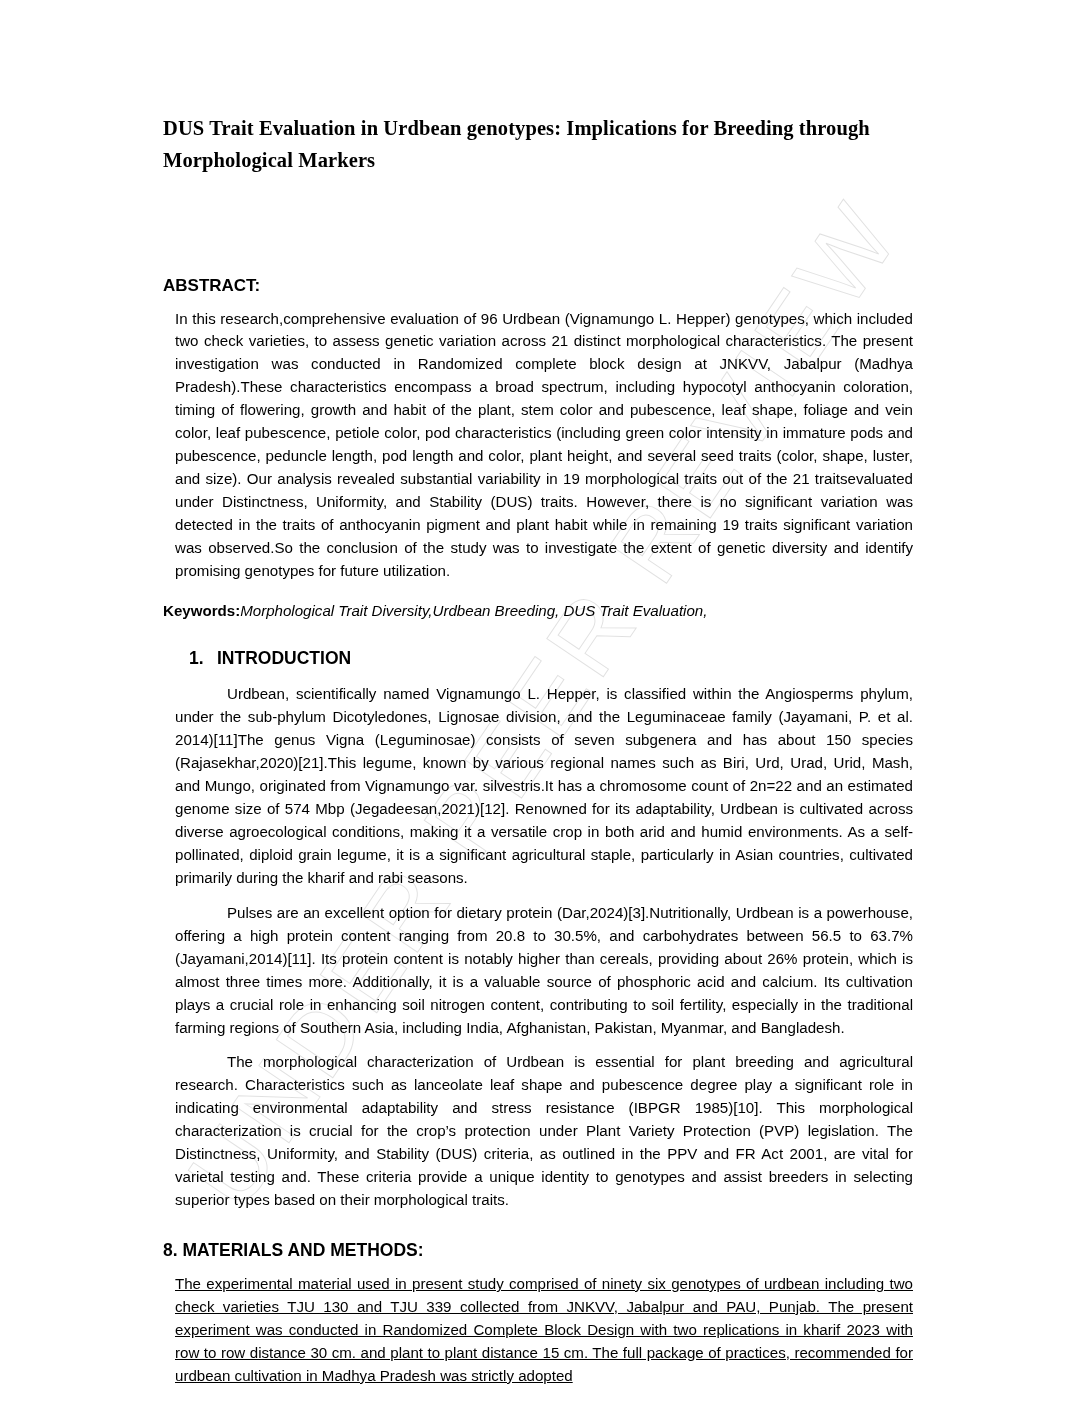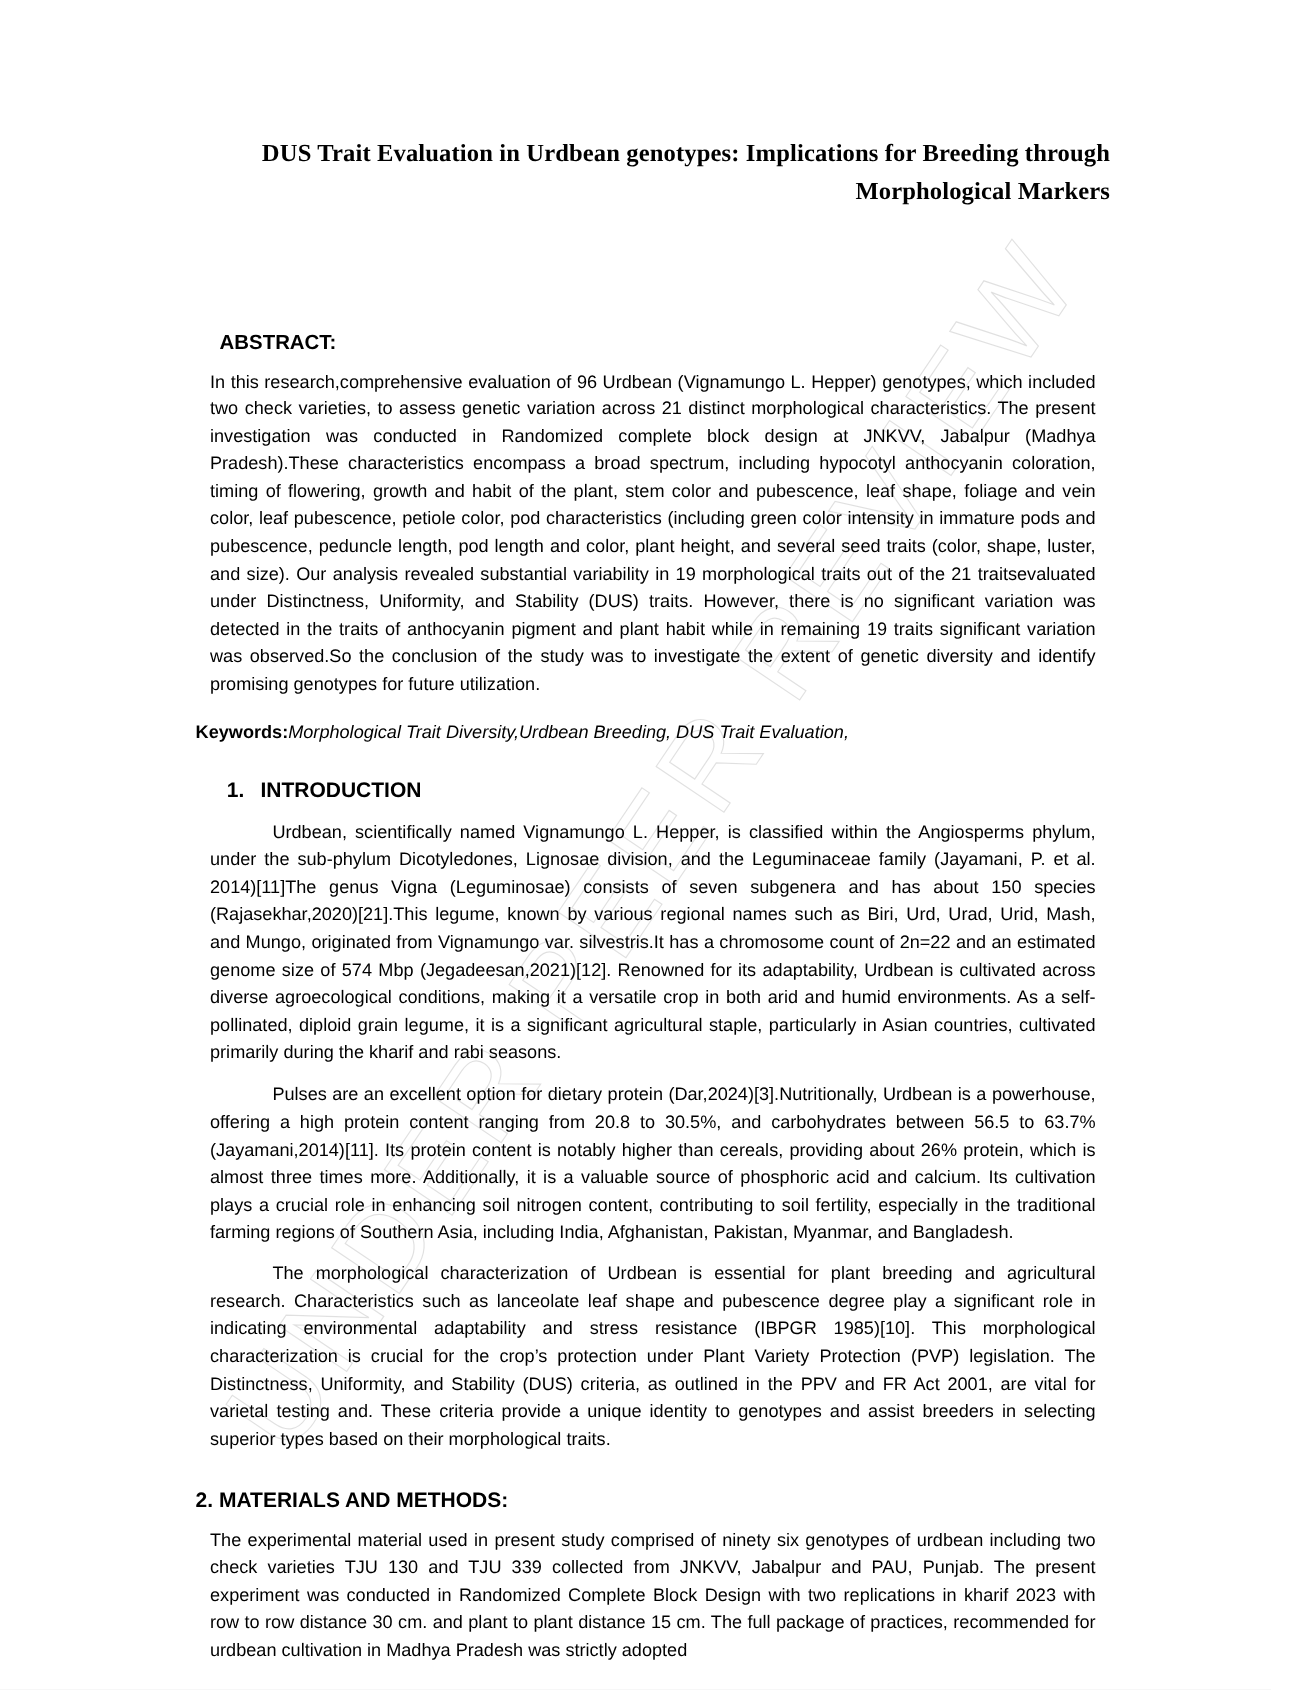--- a/index.html
+++ b/index.html
@@ -22,34 +22,33 @@
     left: 163px;
     top: 0;
     width: 762px;
     height: 1408px;
   }
   .title {
     font-family: "Liberation Serif", serif;
     font-weight: bold;
     font-size: 20.5px;
     line-height: 1.55;
-    text-align: right;
+    text-align: left;
     margin-top: 113px;
     letter-spacing: 0.1px;
   }
   .section-heading {
     font-family: "Liberation Sans", sans-serif;
     font-weight: bold;
     font-size: 17px;
     margin-top: 27px;
     margin-bottom: 0;
   }
   .abstract-heading {
     margin-top: 99px;
-    margin-left: 20px;
   }
   p.body {
     font-size: 15.1px;
     line-height: 1.52;
     text-align: justify;
     margin: 12px;
     text-justify: inter-word;
   }
   .abstract-body {
     margin-top: 18px;
@@ -80,20 +79,21 @@
     text-indent: 52px;
   }
   .mm-heading {
     font-family: "Liberation Sans", sans-serif;
     font-weight: bold;
     font-size: 17.5px;
     margin-top: 28px;
   }
   .mm-body {
     margin-top: 22px;
+    text-decoration: underline;
   }
   
   .watermark {
     position: absolute;
     left: 0;
     top: 0;
     width: 1088px;
     height: 1408px;
     pointer-events: none;
     overflow: hidden;
@@ -132,21 +132,21 @@
 
     <div class="num-heading">
       <span class="num">1.</span>
       <span>INTRODUCTION</span>
     </div>
 
     <p class="body indent-p" style="margin-top:14px;">Urdbean, scientifically named Vignamungo L. Hepper, is classified within the Angiosperms phylum, under the sub-phylum Dicotyledones, Lignosae division, and the Leguminaceae family (Jayamani, P. et al. 2014)[11]The genus Vigna (Leguminosae) consists of seven subgenera and has about 150 species (Rajasekhar,2020)[21].This legume, known by various regional names such as Biri, Urd, Urad, Urid, Mash, and Mungo, originated from Vignamungo var. silvestris.It has a chromosome count of 2n=22 and an estimated genome size of 574 Mbp (Jegadeesan,2021)[12]. Renowned for its adaptability, Urdbean is cultivated across diverse agroecological conditions, making it a versatile crop in both arid and humid environments. As a self-pollinated, diploid grain legume, it is a significant agricultural staple, particularly in Asian countries, cultivated primarily during the kharif and rabi seasons.</p>
     <p class="body indent-p">Pulses are an excellent option for dietary protein (Dar,2024)[3].Nutritionally, Urdbean is a powerhouse, offering a high protein content ranging from 20.8 to 30.5%, and carbohydrates between 56.5 to 63.7% (Jayamani,2014)[11]. Its protein content is notably higher than cereals, providing about 26% protein, which is almost three times more. Additionally, it is a valuable source of phosphoric acid and calcium. Its cultivation plays a crucial role in enhancing soil nitrogen content, contributing to soil fertility, especially in the traditional farming regions of Southern Asia, including India, Afghanistan, Pakistan, Myanmar, and Bangladesh.</p>
     <p class="body indent-p">The morphological characterization of Urdbean is essential for plant breeding and agricultural research. Characteristics such as lanceolate leaf shape and pubescence degree play a significant role in indicating environmental adaptability and stress resistance (IBPGR 1985)[10]. This morphological characterization is crucial for the crop’s protection under Plant Variety Protection (PVP) legislation. The Distinctness, Uniformity, and Stability (DUS) criteria, as outlined in the PPV and FR Act 2001, are vital for varietal testing and. These criteria provide a unique identity to genotypes and assist breeders in selecting superior types based on their morphological traits.</p>
 
-    <div class="mm-heading">2. MATERIALS AND METHODS:</div>
+    <div class="mm-heading">8. MATERIALS AND METHODS:</div>
 
     <p class="body mm-body">The experimental material used in present study comprised of ninety six genotypes of urdbean including two check varieties TJU 130 and TJU 339 collected from JNKVV, Jabalpur and PAU, Punjab. The present experiment was conducted in Randomized Complete Block Design with two replications in kharif 2023 with row to row distance 30 cm. and plant to plant distance 15 cm. The full package of practices, recommended for urdbean cultivation in Madhya Pradesh was strictly adopted</p>
 
   </div>
 
   <div class="watermark">
     <div class="watermark-text">UNDER PEER REVIEW</div>
   </div>
 
 </div>

